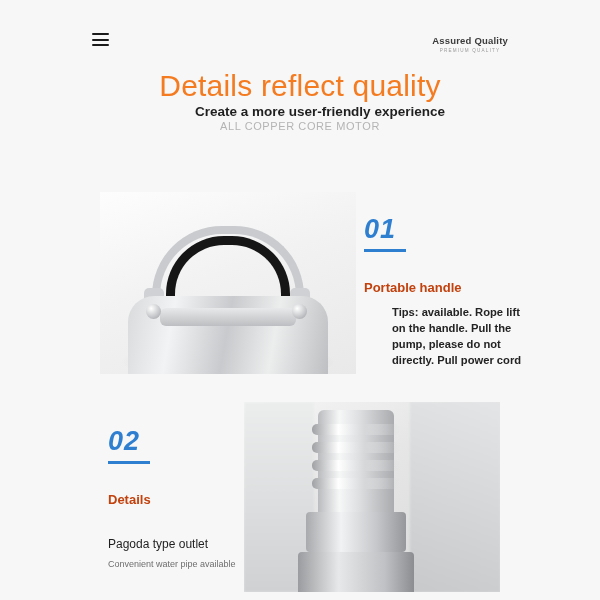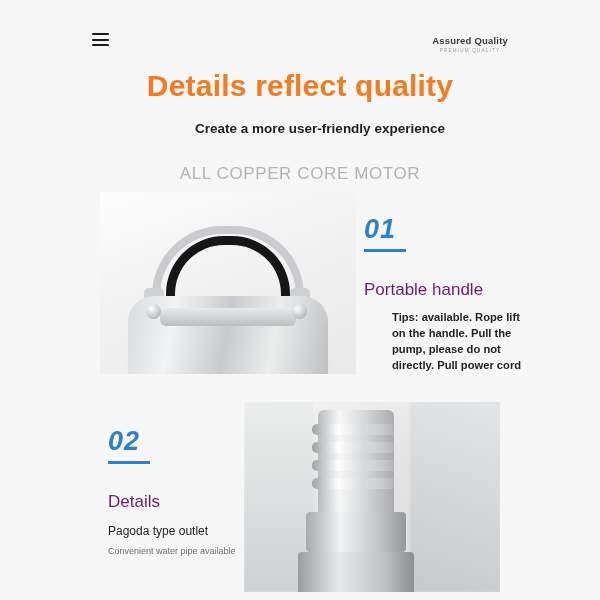--- a/index.html
+++ b/index.html
@@ -57,35 +57,34 @@
     margin-top: 1px;
   }
   
   .title-block {
     position: absolute;
     top: 68px; left: 0; right: 0;
     text-align: center;
   }
   .main-title {
     font-size: 30px;
-    font-weight: bold;
+    font-weight: normal;
     color: #f47b20;
     letter-spacing: .2px;
     line-height: 1.2;
   }
   .subtitle {
-    margin-top: 17px;
     font-size: 13.5px;
     font-weight: bold;
     color: #1f1f1f;
     padding-left: 40px;
   }
   .tagline {
-    margin-top: 28px;
-    font-size: 17px;
+    margin-top: 1px;
+    font-size: 11px;
     color: #b4b4b4;
     letter-spacing: .6px;
   }
   
   .card-01-img {
     position: absolute;
     left: 100px; top: 192px;
     width: 256px; height: 182px;
     background: linear-gradient(160deg,#fdfdfd 0%, #f2f2f2 45%, #e9e9e9 100%);
     overflow: hidden;
@@ -213,41 +212,41 @@
     width: 42px; height: 3px;
     background: #2f7fd1;
     margin-top: 4px;
   }
   .block-01 {
     position: absolute;
     left: 364px; top: 214px;
     width: 160px;
   }
   .heading {
-    font-size: 17px;
-    font-weight: normal;
-    color: #701a75;
+    font-size: 13px;
+    font-weight: bold;
+    color: #c2410c;
     margin-top: 28px;
   }
   .body-text {
     margin-top: 10px;
     font-size: 11.2px;
     line-height: 1.42;
     color: #232323;
     font-weight: bold;
     margin-left: 28px;
   }
   .block-02 {
     position: absolute;
     left: 108px; top: 426px;
     width: 150px;
   }
   .block-02 .heading { margin-top: 28px; }
   .sub-line {
-    margin-top: 12px;
+    margin-top: 30px;
     font-size: 12px;
     color: #1f1f1f;
   }
   .sub-line2 {
     margin-top: 8px;
     font-size: 9px;
     color: #6e6e6e;
   }
 </style>
 </head>

